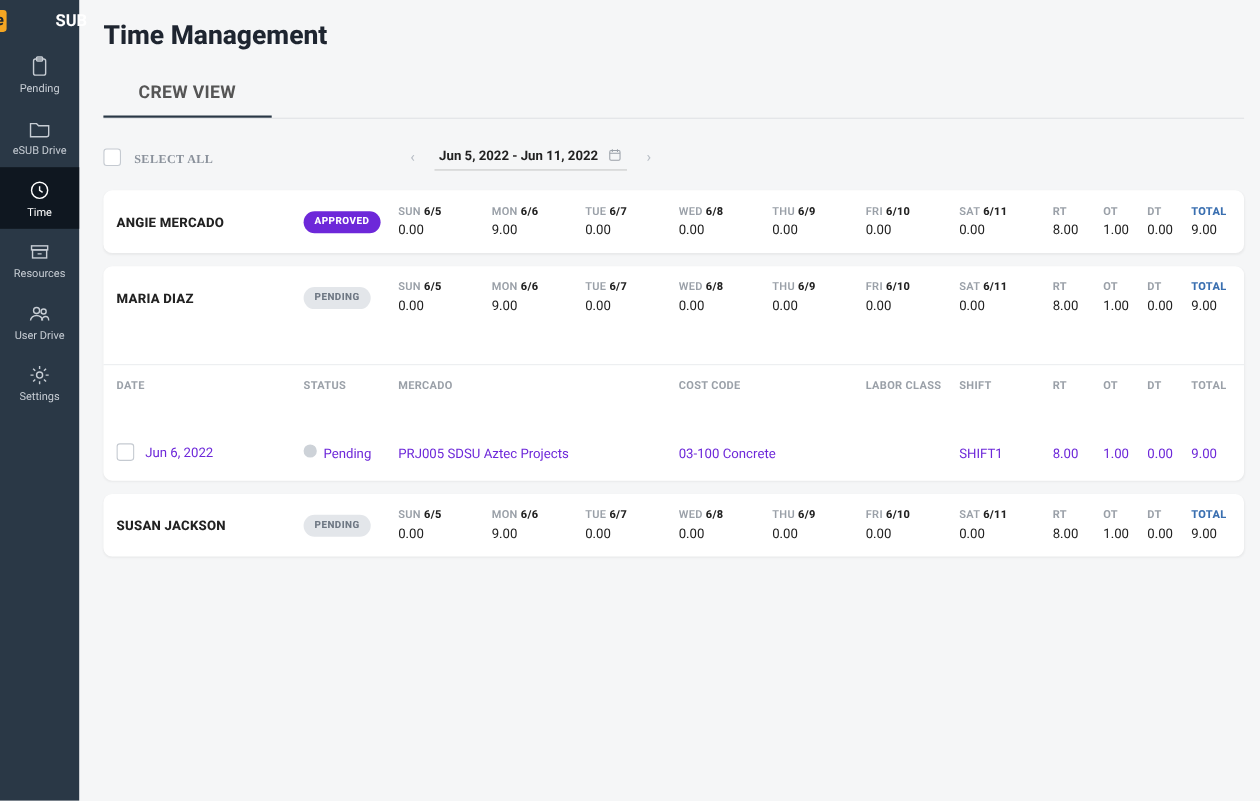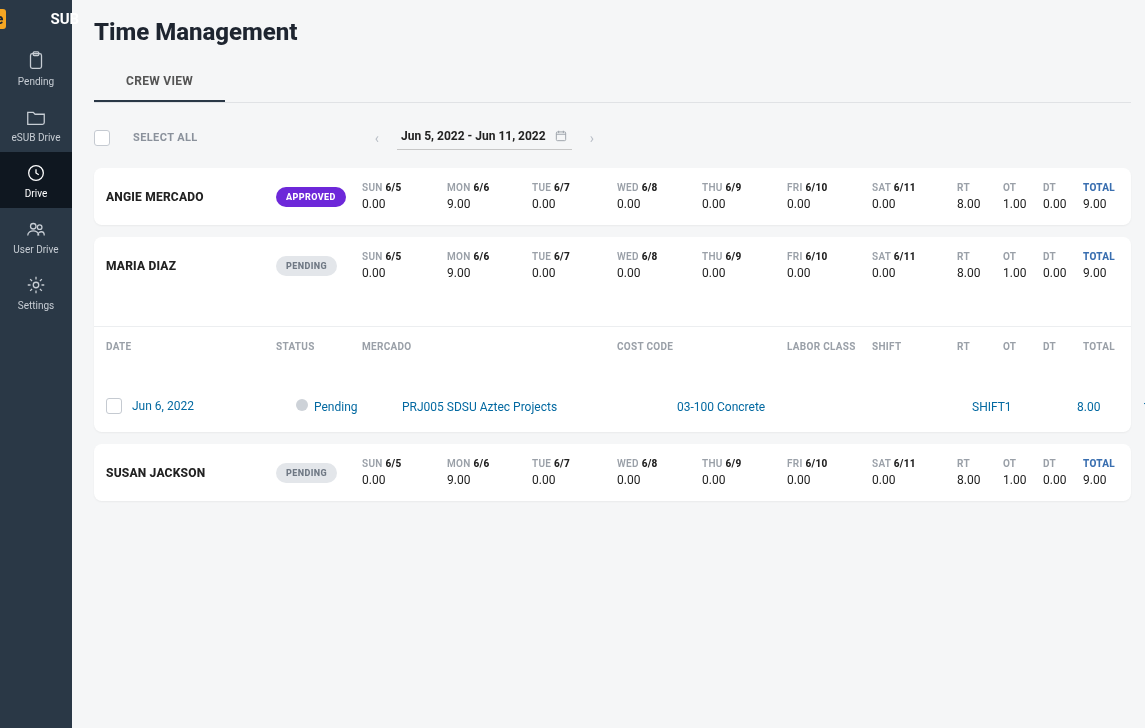--- a/index.html
+++ b/index.html
@@ -81,40 +81,41 @@
     color:#1e2530;
     margin-bottom:18px;
   }
   .tabs {
     border-bottom:1px solid #e0e2e5;
     margin-bottom:22px;
   }
   .tab {
     display:inline-block;
     padding:10px 32px 12px;
-    font-size:12px;
+    font-size:16px;
     font-weight:700;
     color:#555;
     letter-spacing:.3px;
     border-bottom:2px solid #2a3846;
     cursor:pointer;
   }
   .toolbar {
     display:flex;
     align-items:center;
     margin-bottom:18px;
   }
   .select-all {
     display:flex;
-    align-items:center;
-    gap:23px;
+    align-items:flex-end;
+    gap:12px;
     font-size:11px;
     font-weight:700;
     letter-spacing:.4px;
     color:#8a919b;
+    font-family:Liberation Serif, serif;
   }
   .checkbox {
     width:16px;height:16px;border:1.5px solid #c5cad1;border-radius:3px;background:#fff;
   }
   .date-picker {
     margin-left:auto;
     margin-right:auto;
     display:flex;
     align-items:center;
     gap:14px;
@@ -178,21 +179,21 @@
     align-items:end;
     margin-top:32px;
   }
   .detail-row.header {
     color:#9aa0a8; font-size:10px; font-weight:700; letter-spacing:.3px;
     border-top:1px solid #eceef0;
     padding-top:14px;
   }
   .detail-row.body {
     padding:10px 12px 18px;
-    font-size:12px; color:#0369a1;gap:20px;
+    font-size:12px; color:#6d28d9;
   }
   .det-date { display:flex; align-items:center; gap:10px;}
   .dot { width:12px;height:12px;border-radius:50%;background:#cdd2d8;display:inline-block;margin-right:6px;}
 
 </style>
 </head>
 <body>
 
 <div class="sidebar">
   <div class="logo">
@@ -219,23 +220,33 @@
     <span>eSUB Drive</span>
   </div>
 
   <div class="nav-item active">
     <span class="nav-icon">
       <svg viewBox="0 0 24 24" width="22" height="22">
           <circle cx="12" cy="12" r="8"></circle>
           <path d="M12 8v4l3 2"></path>
         </svg>
     </span>
-    <span>Drive</span>
-  </div>
-
+    <span>Time</span>
+  </div>
+
+  <div class="nav-item">
+    <span class="nav-icon">
+      <svg viewBox="0 0 24 24" width="22" height="22">
+          <rect x="4" y="6" width="16" height="4"></rect>
+          <rect x="5" y="10" width="14" height="8"></rect>
+          <line x1="10" y1="14" x2="14" y2="14"></line>
+        </svg>
+    </span>
+    <span>Resources</span>
+  </div>
 
   <div class="nav-item">
     <span class="nav-icon">
       <svg viewBox="0 0 24 24" width="22" height="22">
           <circle cx="9" cy="9" r="3"></circle>
           <circle cx="16" cy="10" r="2.5"></circle>
           <path d="M3 19c0-3 3-5 6-5s6 2 6 5"></path>
           <path d="M14 19c0-2.2 2-4 4-4s3 1.5 3 4"></path>
         </svg>
     </span>

